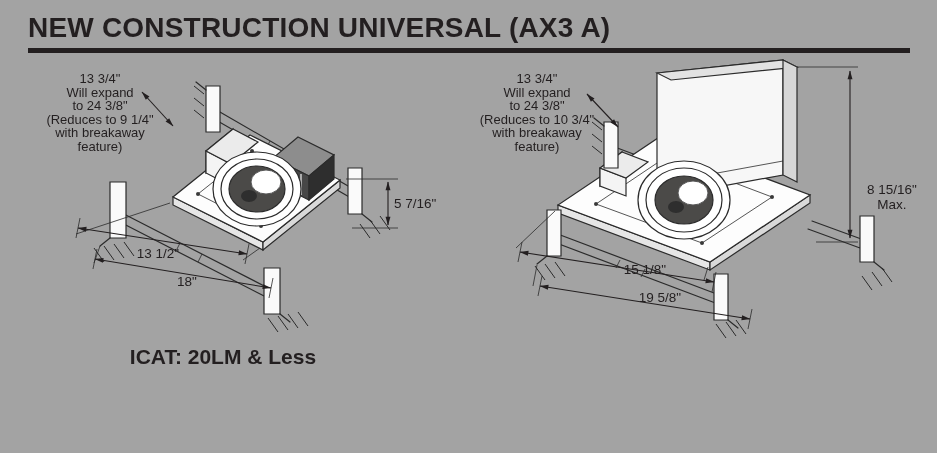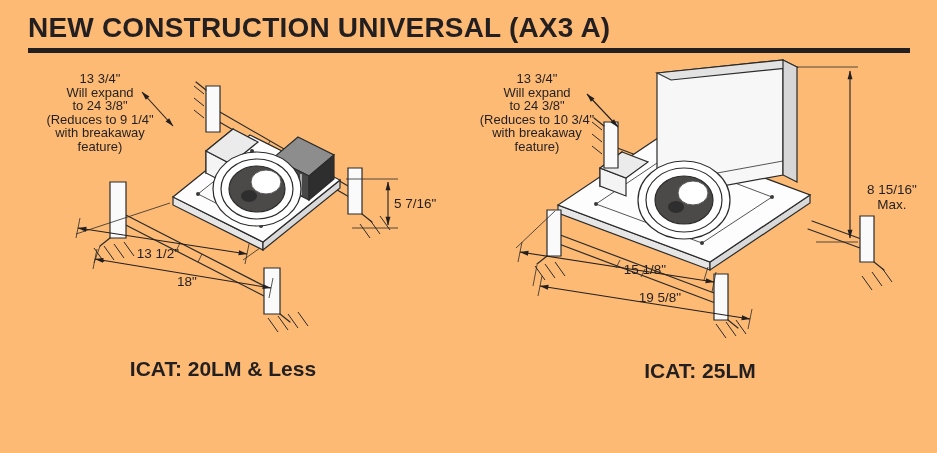--- a/index.html
+++ b/index.html
@@ -1,32 +1,32 @@
 <!DOCTYPE html>
 <html><head>
 <meta charset="utf-8">
 <style>
   html,body{margin:0;padding:0;background:#fff;}
-  .page{position:relative;width:937px;height:453px;background:#fdba74;overflow:hidden;
+  .page{position:relative;width:937px;height:453px;background:#a3a3a3;overflow:hidden;
         font-family:"Liberation Sans",sans-serif;color:#231f20;}
   .title{position:absolute;left:28px;top:12px;font-size:28px;font-weight:bold;letter-spacing:0.2px;white-space:nowrap;}
   .rule{position:absolute;left:28px;top:48px;width:882px;height:5px;background:#231f20;}
   .note{position:absolute;font-size:13px;line-height:13.5px;text-align:center;}
   .note span{display:block;}
   #note-left{left:30px;top:72px;width:140px;}
   #note-right{left:462px;top:72px;width:150px;}
   .dimtext{position:absolute;font-size:13.5px;white-space:nowrap;}
   #dim-left-height{left:394px;top:196px;}
   #dim-left-inner{left:118px;top:246px;width:80px;text-align:center;}
   #dim-left-outer{left:157px;top:274px;width:60px;text-align:center;}
   #dim-right-height{left:856px;top:182px;width:72px;text-align:center;line-height:15px;}
   #dim-right-height span{display:block;}
   #dim-right-inner{left:600px;top:262px;width:90px;text-align:center;}
   #dim-right-outer{left:615px;top:290px;width:90px;text-align:center;}
-  .caption{position:absolute;text-align:center;font-weight:bold;font-size:21px;line-height:25px;margin-top:12px;}
+  .caption{position:absolute;text-align:center;font-weight:bold;font-size:21px;line-height:25px;}
   #cap-left{left:28px;top:344px;width:390px;}
   #cap-right{left:520px;top:346px;width:360px;}
   svg{position:absolute;}
   #svg-left{left:30px;top:52px;}
   #svg-right{left:460px;top:48px;}
   .s{stroke:#2b2b2b;stroke-width:1.2;fill:none;stroke-linecap:round;}
   .sf{stroke:#2b2b2b;stroke-width:1.2;}
   .thin{stroke:#2b2b2b;stroke-width:0.8;fill:none;}
   .dim{stroke:#231f20;stroke-width:1.1;fill:none;}
   .hatch{stroke:#2b2b2b;stroke-width:1;fill:none;}
@@ -219,17 +219,14 @@
     <span>8 15/16"</span>
     <span>Max.</span>
   </div>
   <div class="dimtext" id="dim-right-inner">15 1/8"</div>
   <div class="dimtext" id="dim-right-outer">19 5/8"</div>
 
   <div class="caption" id="cap-left">
     <div>ICAT: 20LM &amp; Less</div>
   </div>
 
-  <div class="caption" id="cap-right">
-    <div>ICAT: 25LM</div>
-  </div>
 
 </div>
 
 </body></html>

